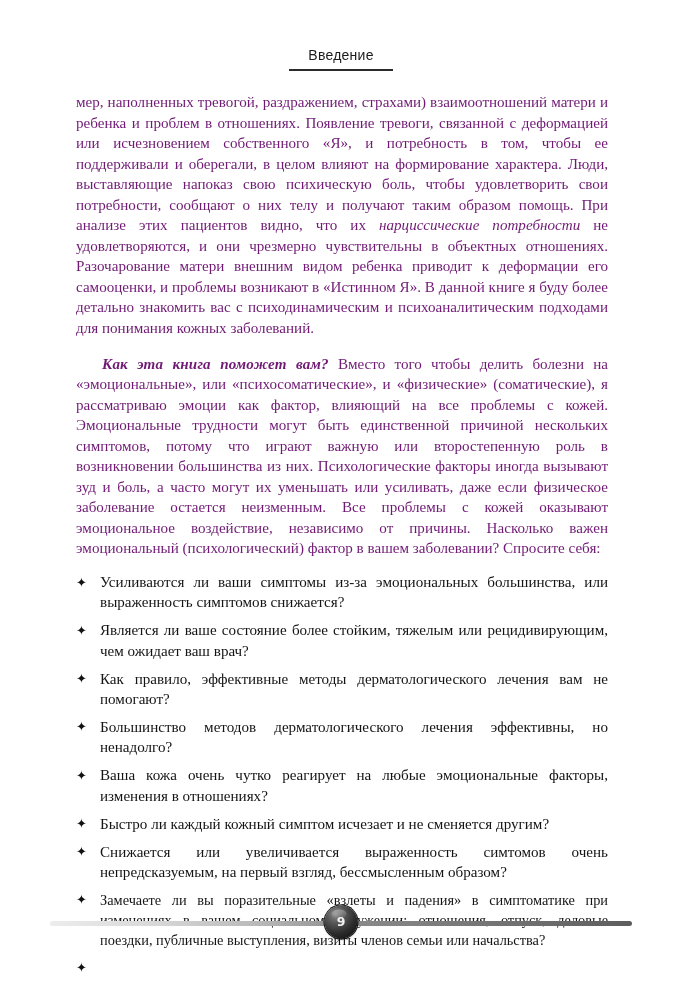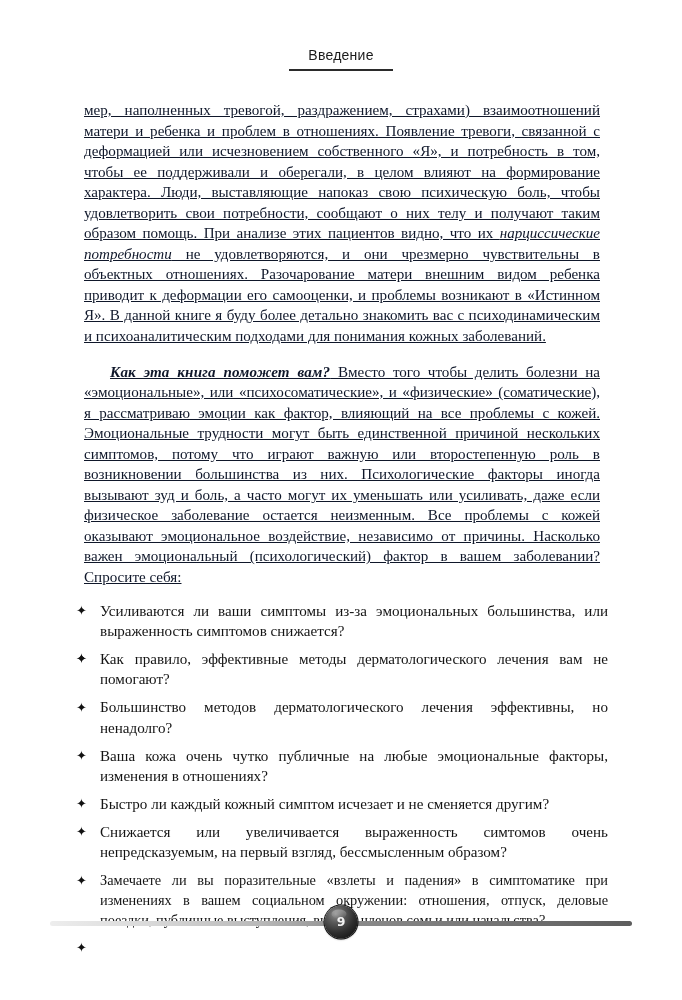--- a/index.html
+++ b/index.html
@@ -48,28 +48,27 @@
 
   
   .content {
     position: absolute;
     left: 76px;
     top: 92px;
     width: 532px;
   }
 
   p.body-par {
-    margin: 8px;
+    margin: 0;
     font-size: 15.1px;
     line-height: 20.55px;
     text-align: justify;
     text-justify: inter-word;
     hyphens: manual;
-    color: #0f172a;
-    text-decoration: underline;
+    color: #701a75;
   }
 
   p.body-par.first-par {
     text-indent: 0;
   }
 
   p.par-spaced {
     margin-top: 15px;
     text-indent: 26px;
   }
@@ -212,35 +211,36 @@
 
     <ul class="ask-list">
 
       <li>
         <span class="bullet-mark">✦</span>
         <span>Усиливаются ли ваши симптомы из-за эмоциональных большинства, или выраженность симптомов снижается?</span>
       </li>
 
       <li>
         <span class="bullet-mark">✦</span>
+        <span>Является ли ваше состояние более стойким, тяжелым или рецидивирующим, чем ожидает ваш врач?</span>
       </li>
 
       <li>
         <span class="bullet-mark">✦</span>
         <span>Как правило, эффективные методы дерматологического лечения вам не помогают?</span>
       </li>
 
       <li>
         <span class="bullet-mark">✦</span>
         <span>Большинство методов дерматологического лечения эффективны, но ненадолго?</span>
       </li>
 
       <li>
         <span class="bullet-mark">✦</span>
-        <span>Ваша кожа очень чутко публичные на любые эмоциональные факторы, изменения в отношениях?</span>
+        <span>Ваша кожа очень чутко реагирует на любые эмоциональные факторы, изменения в отношениях?</span>
       </li>
 
       <li>
         <span class="bullet-mark">✦</span>
         <span>Быстро ли каждый кожный симптом исчезает и не сменяется другим?</span>
       </li>
 
       <li>
         <span class="bullet-mark">✦</span>
         <span>Снижается или увеличивается выраженность симтомов очень непредсказуемым, на первый взгляд, бессмысленным образом?</span>

